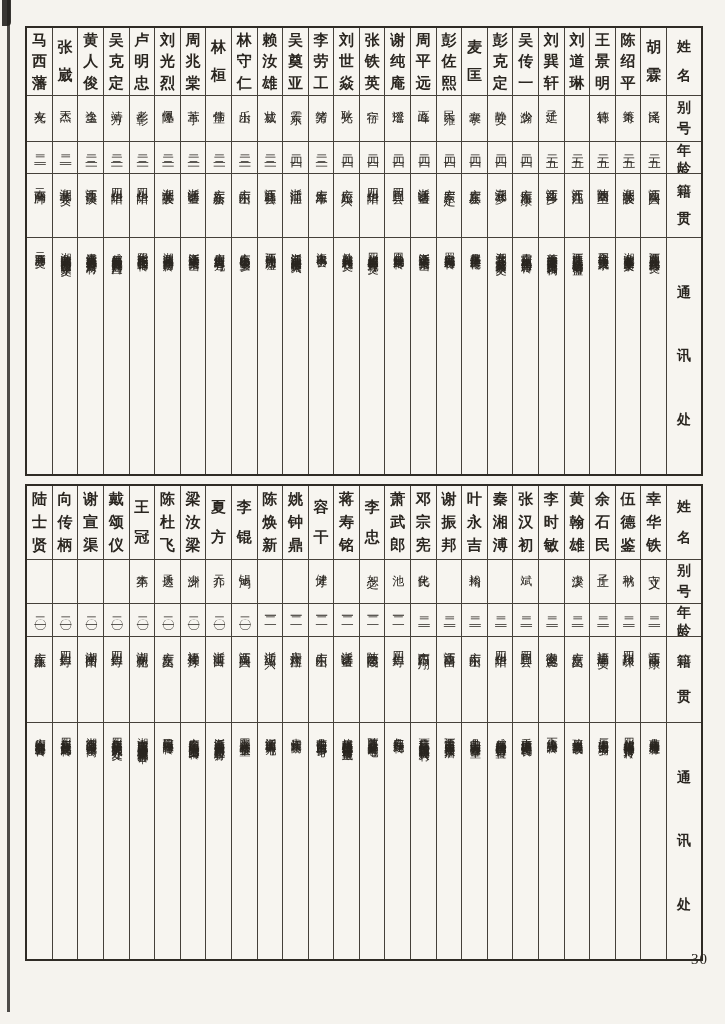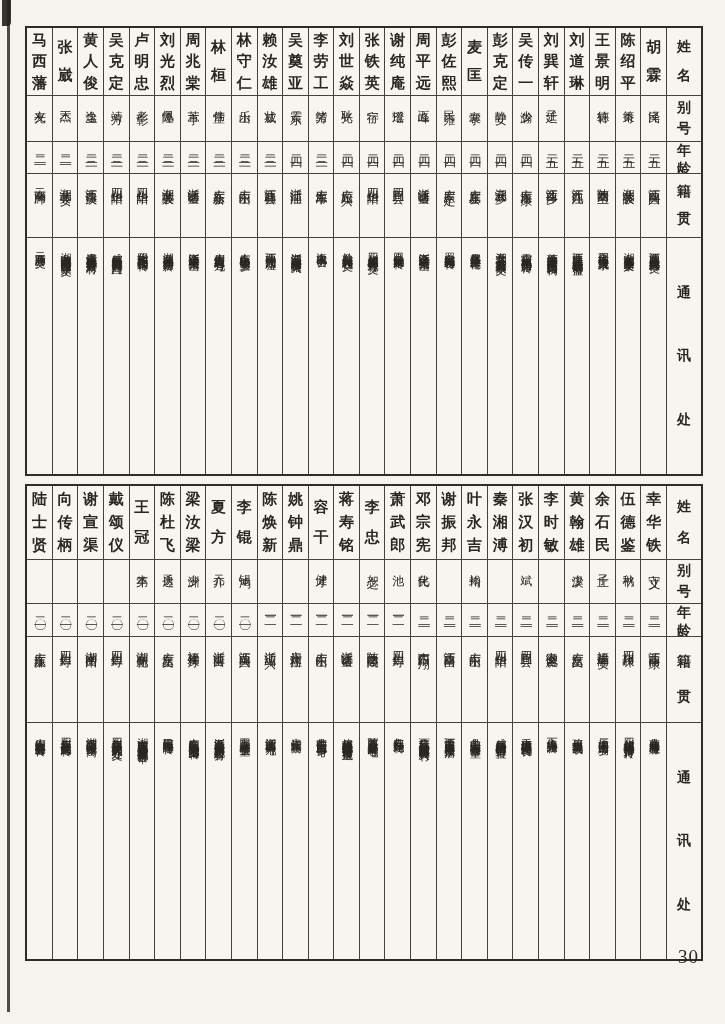--- a/index.html
+++ b/index.html
@@ -35,21 +35,21 @@
   .alias .vtext{font-size:12px;letter-spacing:1.5px;padding-top:5px;}
   .age .vtext{font-size:12.5px;letter-spacing:2px;padding-top:3px;}
   .origin .vtext{font-size:12px;letter-spacing:1.5px;padding-top:5px;}
   .address .vtext{font-size:11px;letter-spacing:0.8px;padding-top:6px;padding-bottom:4px;}
 
   .vspread{display:flex;flex-direction:column;justify-content:space-evenly;align-items:center;
            height:100%;width:100%;}
   .name .vspread span{font-size:15px;font-weight:700;}
   .header .vspread span{font-size:14px;font-weight:700;letter-spacing:0;}
 
-  .page-number{position:absolute;right:26px;bottom:56px;font-size:19px;letter-spacing:1px;}
+  .page-number{position:absolute;right:17px;bottom:56px;font-size:15px;letter-spacing:1px;}
 </style>
 </head>
 <body>
 
 <div class="page">
   <div class="edge-line"></div>
   <div class="edge-blob"></div>
 
   <div class="roster" id="t0">
     <div class="col header">

